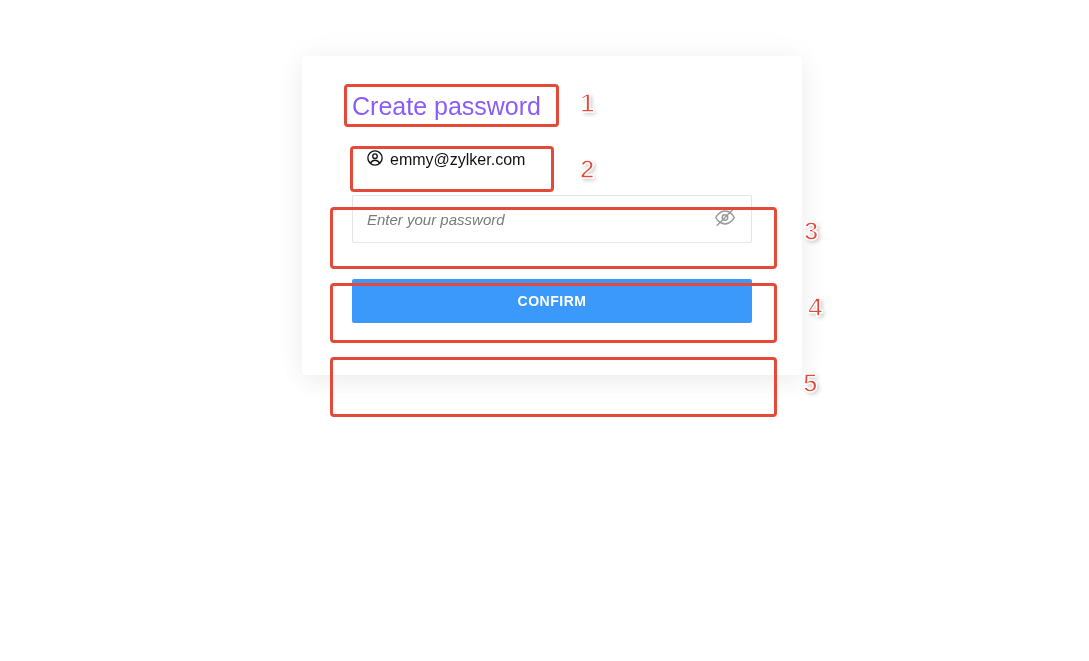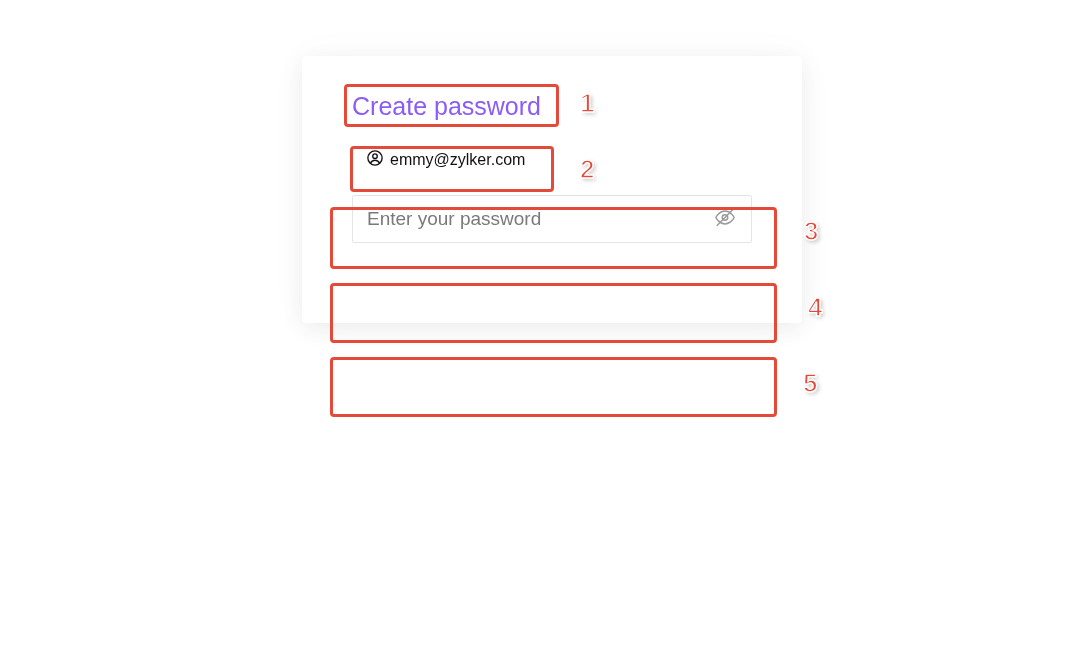--- a/index.html
+++ b/index.html
@@ -49,23 +49,24 @@
     .field {
       position: relative;
       margin-bottom: 28px;
     }
     .field input {
       width: 100%;
       height: 48px;
       border: 1px solid #e5e5e5;
       border-radius: 2px;
       padding: 0 48px 0 14px;
-      font-size: 19px;
+      font-size: 15px;
       color: #333;
       outline: none;
+      font-style: italic;
     }
     .field input::placeholder {
       color: #7a7a7a;
     }
     .eye-btn {
       position: absolute;
       right: 10px;
       top: 50%;
       transform: translateY(-50%);
       background: none;
@@ -138,20 +139,21 @@
         <svg viewBox="0 0 24 24">
           <path d="M2 12s3.5-7 10-7 10 7 10 7-3.5 7-10 7S2 12 2 12z"></path>
           <circle cx="12" cy="12" r="3"></circle>
           <line x1="3" y1="21" x2="21" y2="3"></line>
         </svg>
       </span>
     </button>
   </div>
 
 
+  <button class="confirm-btn">CONFIRM</button>
 </div>
 
 <div class="annot" style="left:344px; top:84px; width:215px; height:43px;"></div>
 <div class="annot-num" style="left:580px; top:88px;">1</div>
 
 <div class="annot" style="left:350px; top:146px; width:204px; height:46px;"></div>
 <div class="annot-num" style="left:580px; top:154px;">2</div>
 
 <div class="annot" style="left:330px; top:207px; width:447px; height:62px;"></div>
 <div class="annot-num" style="left:804px; top:216px;">3</div>

